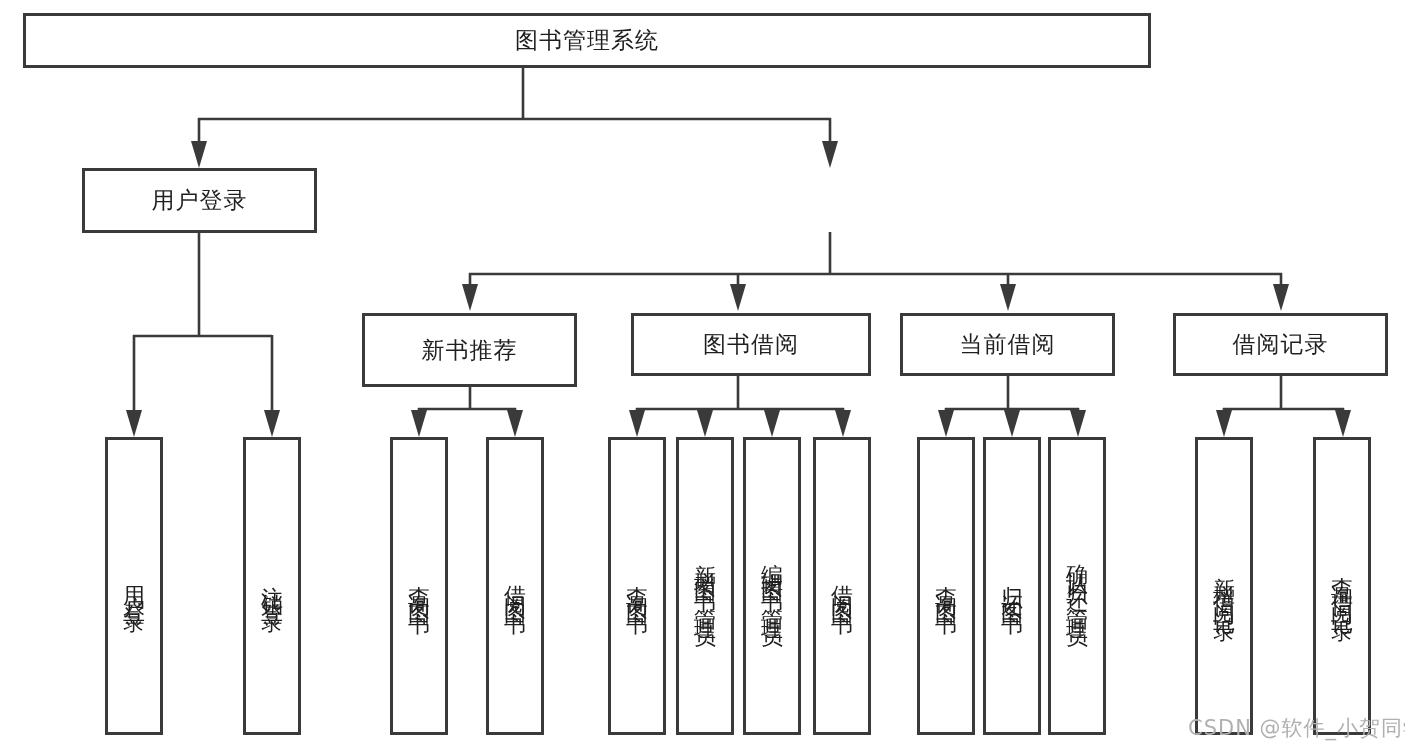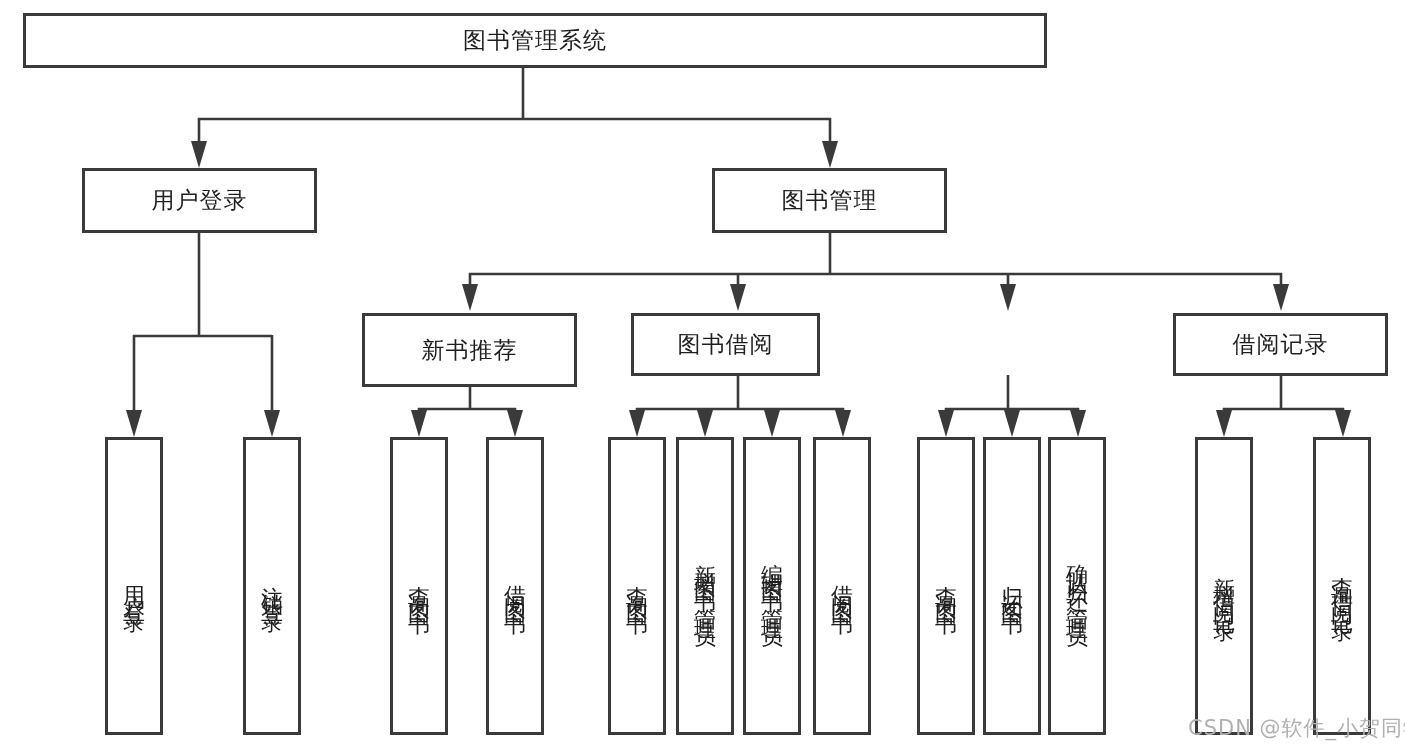--- a/index.html
+++ b/index.html
@@ -47,25 +47,25 @@
     display: flex;
     align-items: center;
     justify-content: center;
     writing-mode: vertical-rl;
     text-orientation: mixed;
     font-size: 22px;
     letter-spacing: 9px;
     line-height: 1;
     white-space: nowrap;
   }
-  #n-root     { left: 23px;  top: 13px;  width: 1024px; height: 55px; }
+  #n-root     { left: 23px;  top: 13px;  width: 1128px; height: 55px; }
   #n-user     { left: 82px;  top: 168px; width: 235px;  height: 65px; }
   #n-book     { left: 712px; top: 168px; width: 235px;  height: 65px; }
   #n-newbooks { left: 362px; top: 313px; width: 215px;  height: 74px; }
-  #n-borrow   { left: 631px; top: 313px; width: 189px;  height: 63px; }
+  #n-borrow   { left: 631px; top: 313px; width: 240px;  height: 63px; }
   #n-current  { left: 900px; top: 313px; width: 215px;  height: 63px; }
   #n-records  { left: 1173px;top: 313px; width: 215px;  height: 63px; }
 
   #leaf-user-login    { left: 105px; }
   #leaf-user-logout   { left: 243px; }
   #leaf-nb-query      { left: 390px; }
   #leaf-nb-borrow     { left: 486px; }
   #leaf-bw-query      { left: 608px; }
   #leaf-bw-add        { left: 676px; }
   #leaf-bw-edit       { left: 743px; }
@@ -120,24 +120,24 @@
       <polygon points="1004,410 1020,410 1012,437"></polygon>
       <polygon points="1070,410 1086,410 1078,437"></polygon>
       <polygon points="1216,410 1232,410 1224,437"></polygon>
       <polygon points="1335,410 1351,410 1343,437"></polygon>
     </g>
   </svg>
 
   <div class="hbox" id="n-root">图书管理系统</div>
 
   <div class="hbox" id="n-user">用户登录</div>
-  <div class="hbox" id="n-book">图书管理</div>
 
   <div class="hbox" id="n-newbooks">新书推荐</div>
   <div class="hbox" id="n-borrow">图书借阅</div>
+  <div class="hbox" id="n-current">当前借阅</div>
   <div class="hbox" id="n-records">借阅记录</div>
 
   <div class="vbox" id="leaf-user-login">用户登录</div>
   <div class="vbox" id="leaf-user-logout">注销登录</div>
 
   <div class="vbox" id="leaf-nb-query">查询图书</div>
   <div class="vbox" id="leaf-nb-borrow">借阅图书</div>
 
   <div class="vbox" id="leaf-bw-query">查询图书</div>
   <div class="vbox" id="leaf-bw-add">新增图书（管理员）</div>

